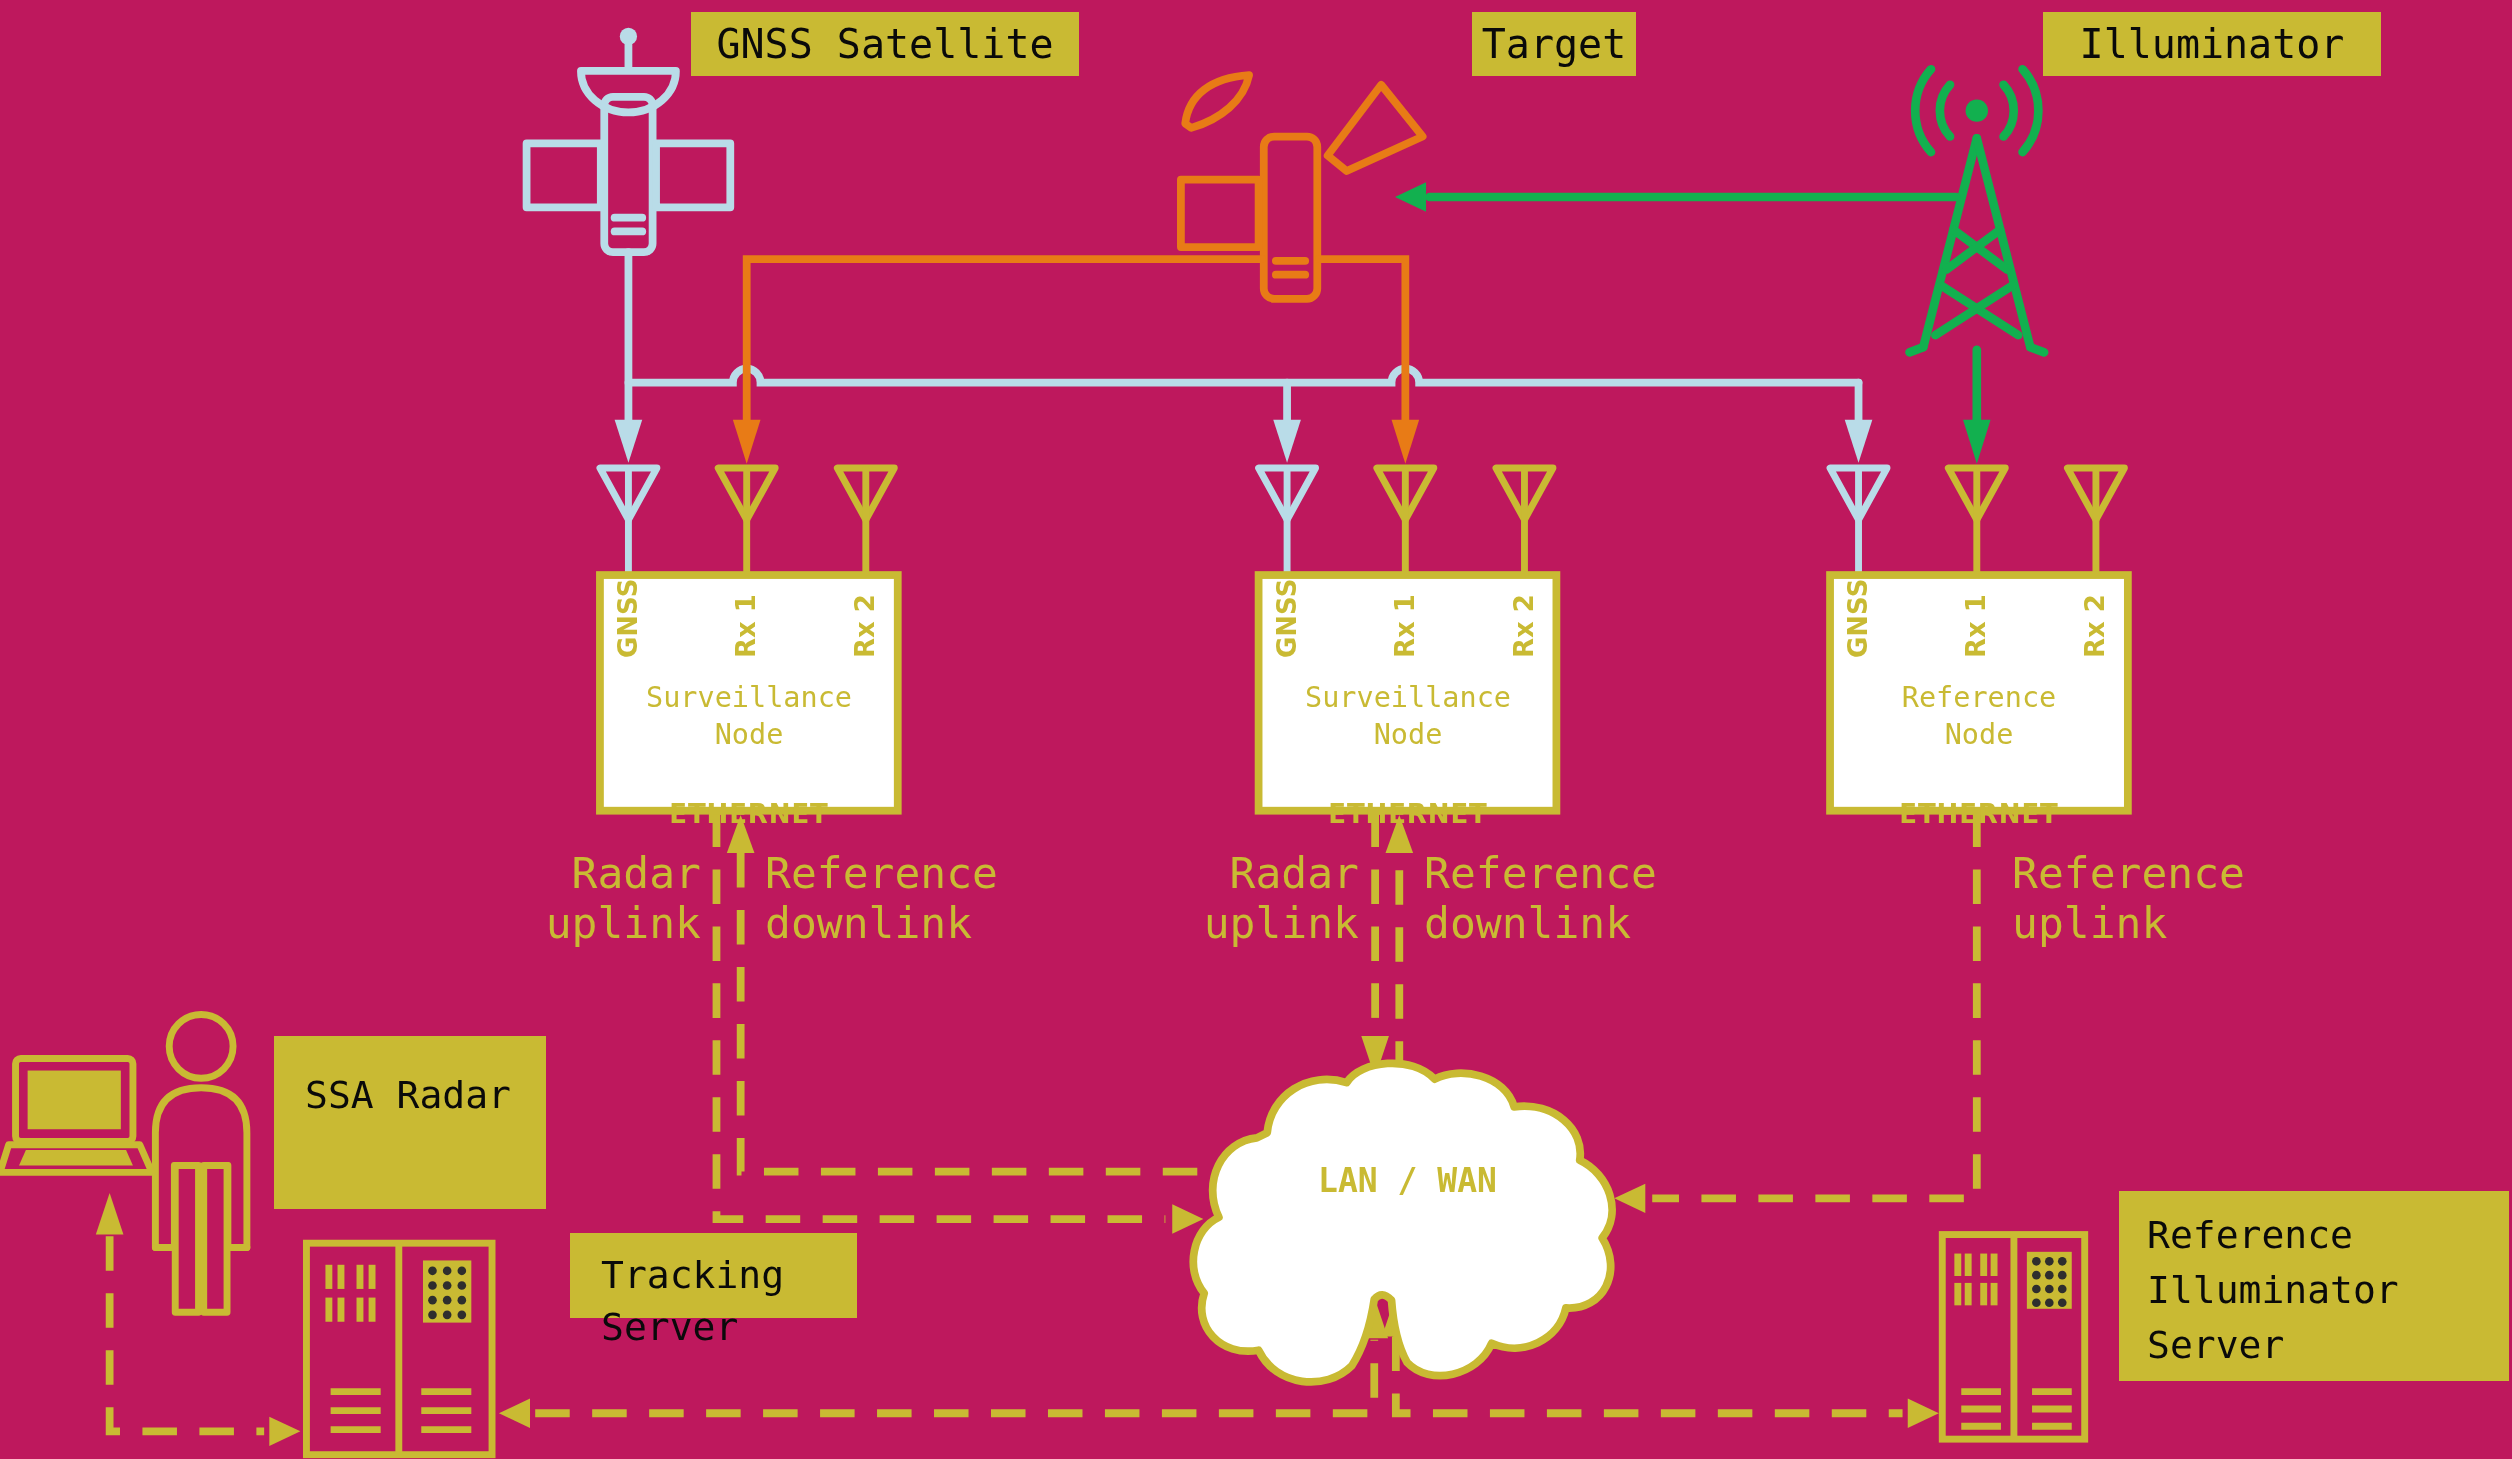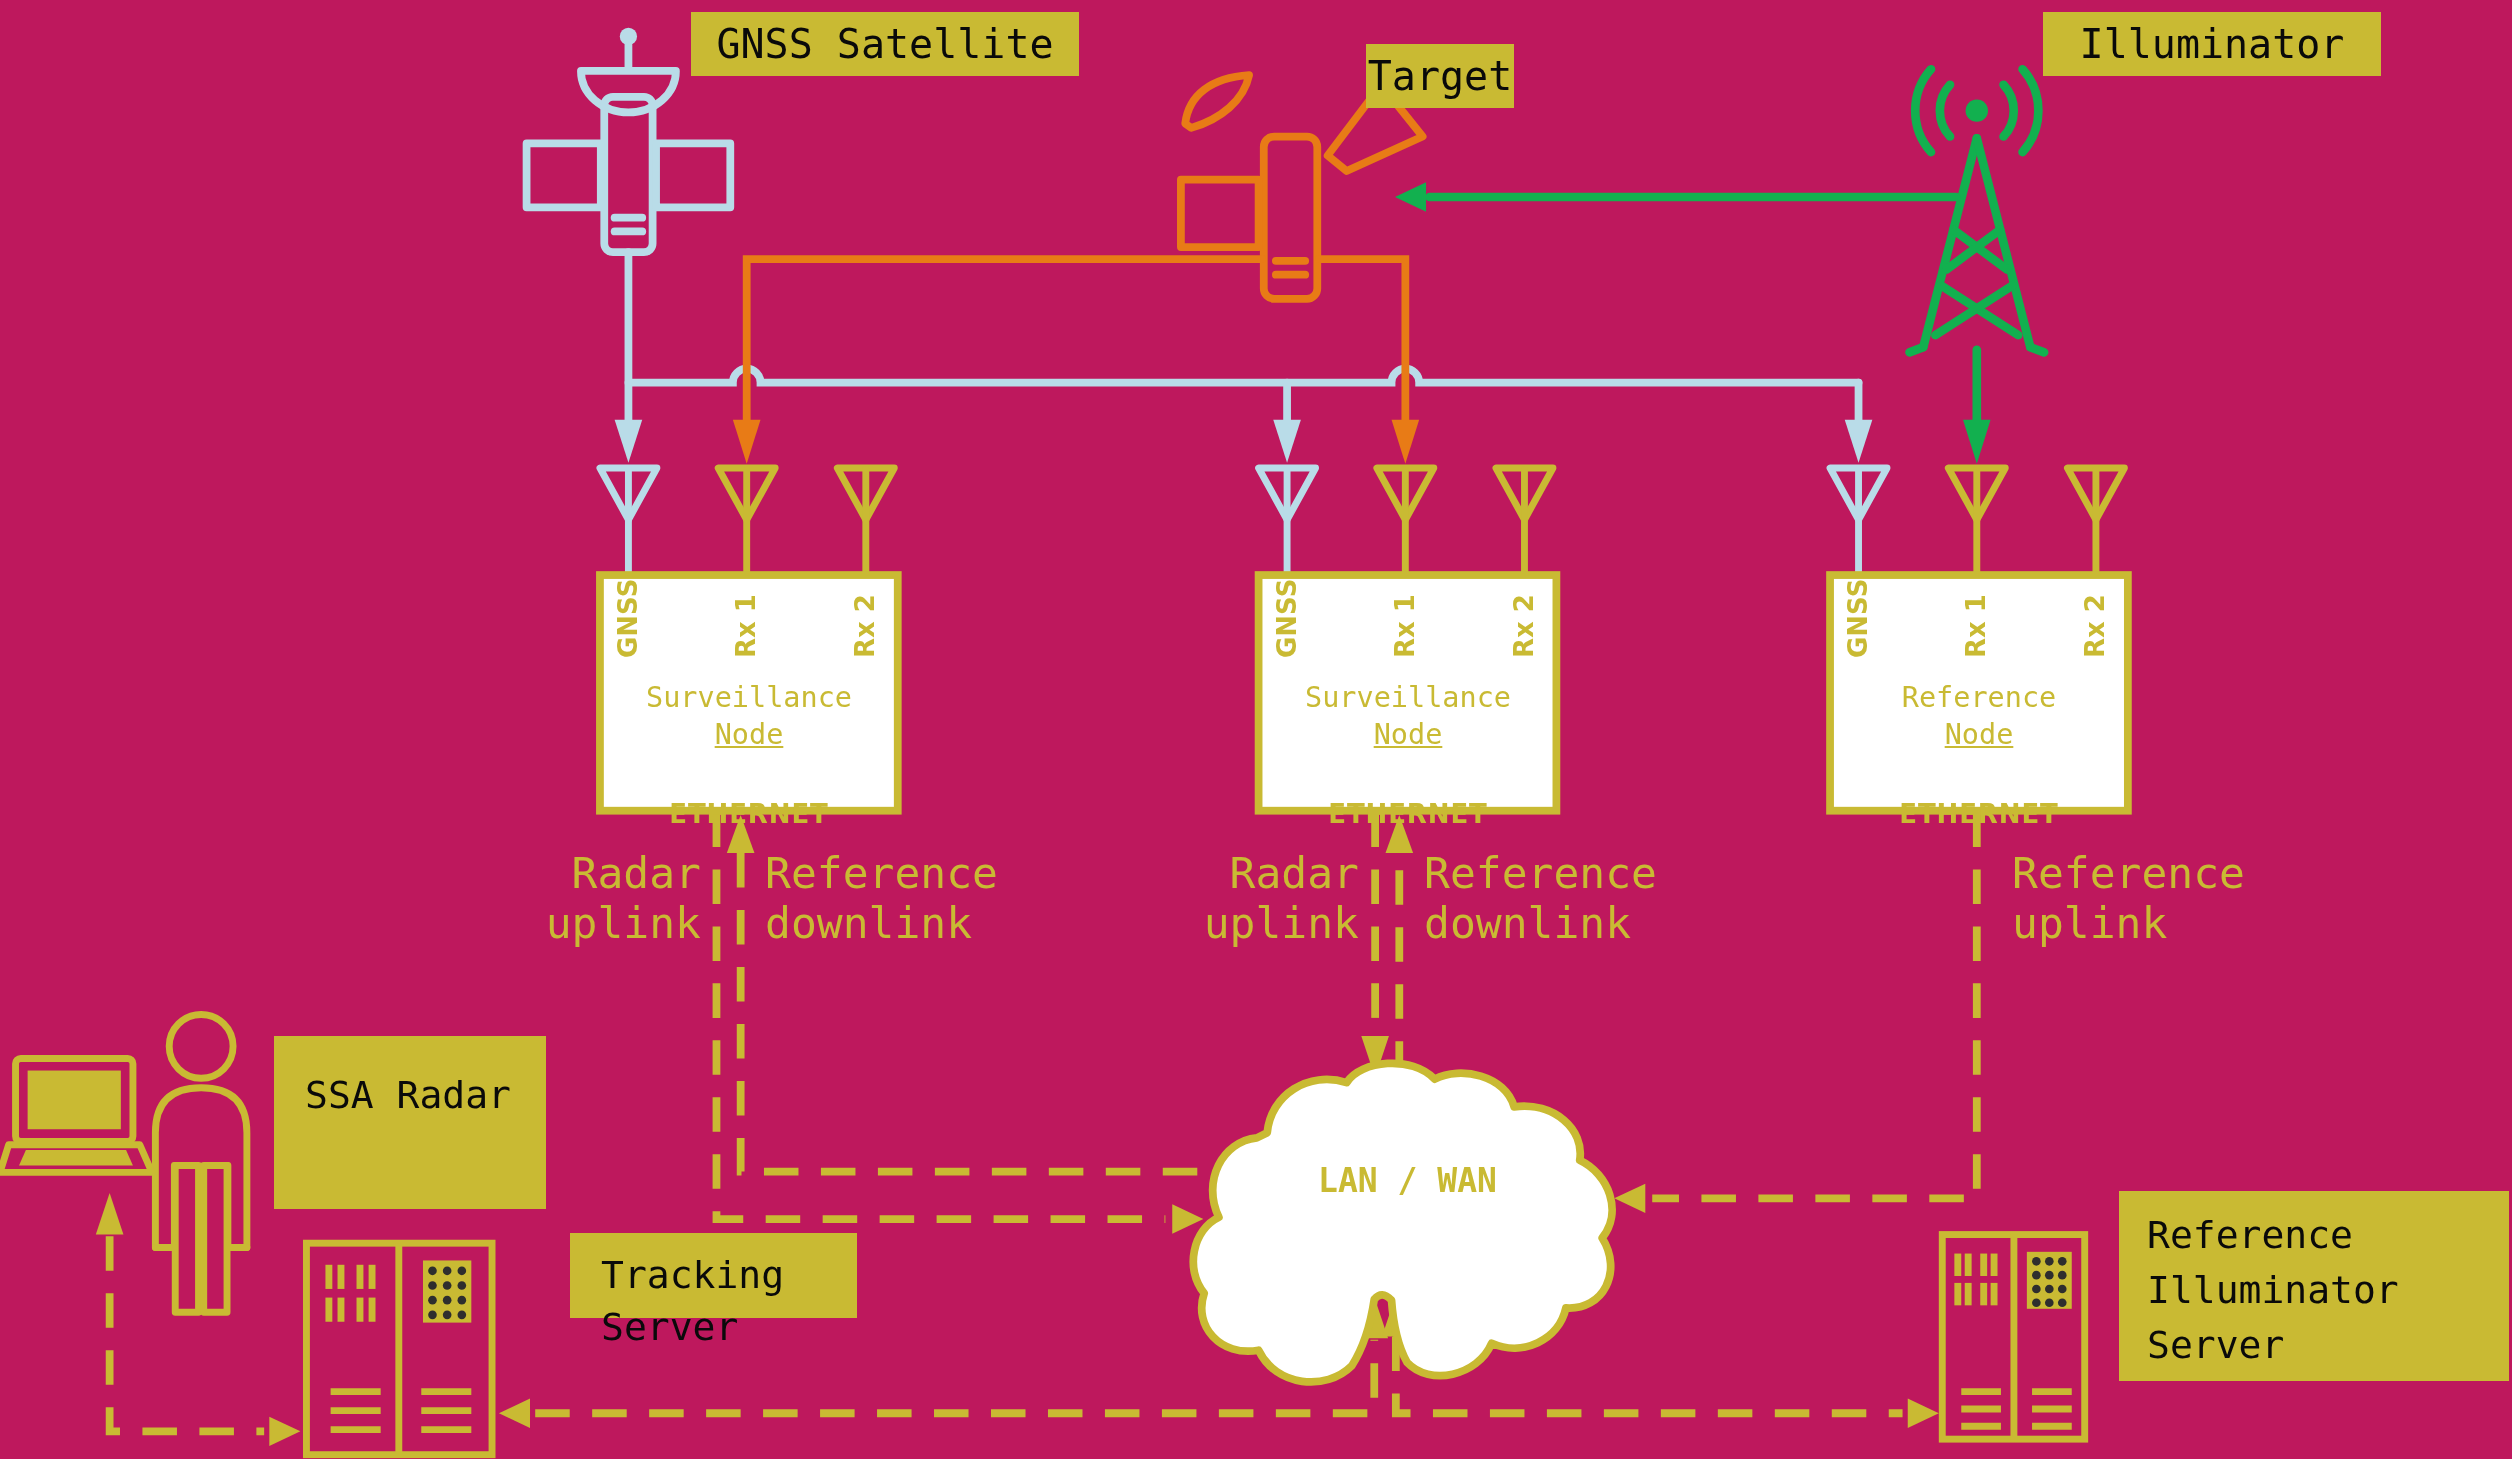--- a/index.html
+++ b/index.html
@@ -17,28 +17,28 @@
   .linklabel span{display:block;}
   .nodetitle{color:#c9ba33;font:28.5px/36px "DejaVu Sans Mono",monospace;text-align:center;}
   .ethlabel{color:#c9ba33;font:bold 26px/29px "DejaVu Sans",sans-serif;text-align:center;letter-spacing:0.9px;}
   .vport{position:absolute;color:#c9ba33;font:bold 26px/29px "DejaVu Sans",sans-serif;
          transform:rotate(-90deg);transform-origin:0 0;white-space:nowrap;}
   .cloudtxt{color:#c9ba33;font:bold 33px/47px "DejaVu Sans Mono",monospace;text-align:center;}
   .cloudtxt span{display:block;}
 
   
   .lbl-gnss-sat{left:691px;top:12px;width:388px;height:64px;}
-  .lbl-target{left:1366px;top:12px;width:148px;height:64px;margin-top:32px;}
+  .lbl-target{left:1472px;top:12px;width:164px;height:64px;}
   .lbl-illum{left:2043px;top:12px;width:338px;height:64px;}
 
   
   .n1-t{left:600px;width:298px;}
   .n2-t{left:1259px;width:298px;}
   .n3-t{left:1830px;width:298px;}
-  .title1{top:680px;} .title2{top:717px;text-decoration:underline;} .eth-t{top:800px;}
+  .title1{top:680px;} .title2{top:717px;} .eth-t{top:800px;}
 
   
   .ll-n1-left{left:356px;top:848px;width:345px;text-align:right;}
   .ll-n1-right{left:765px;top:848px;}
   .ll-n2-left{left:1014px;top:848px;width:345px;text-align:right;}
   .ll-n2-right{left:1424px;top:848px;}
   .ll-n3{left:2012px;top:848px;}
 
   
   .cloud-t{left:1235px;top:1157px;width:345px;}

